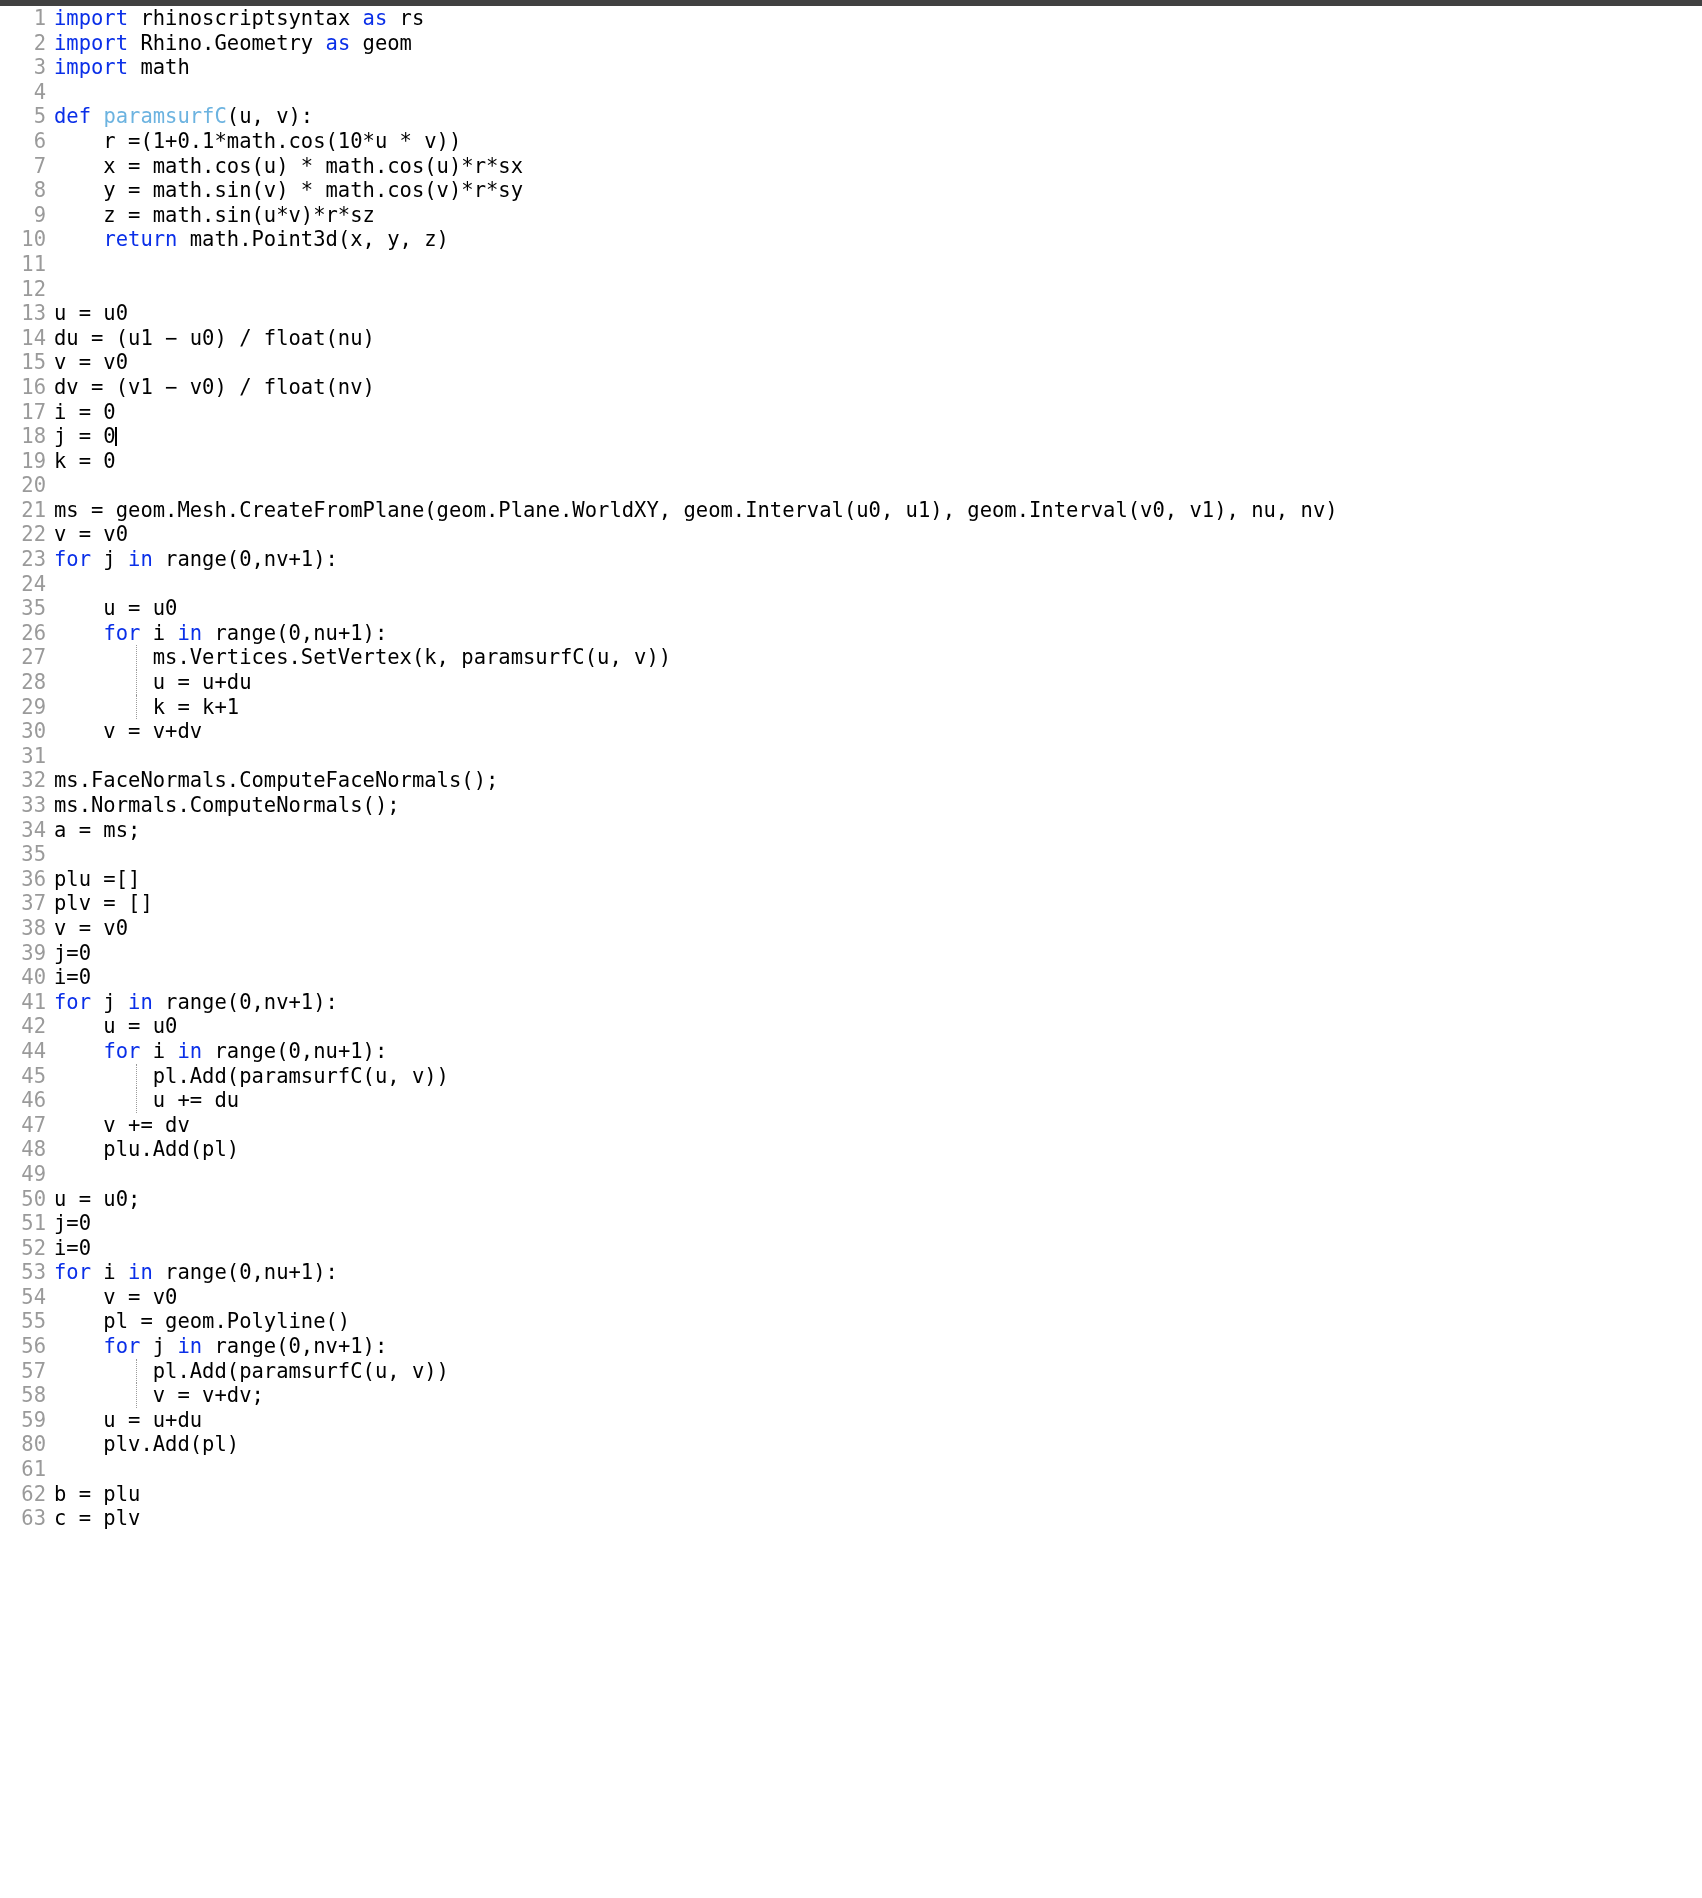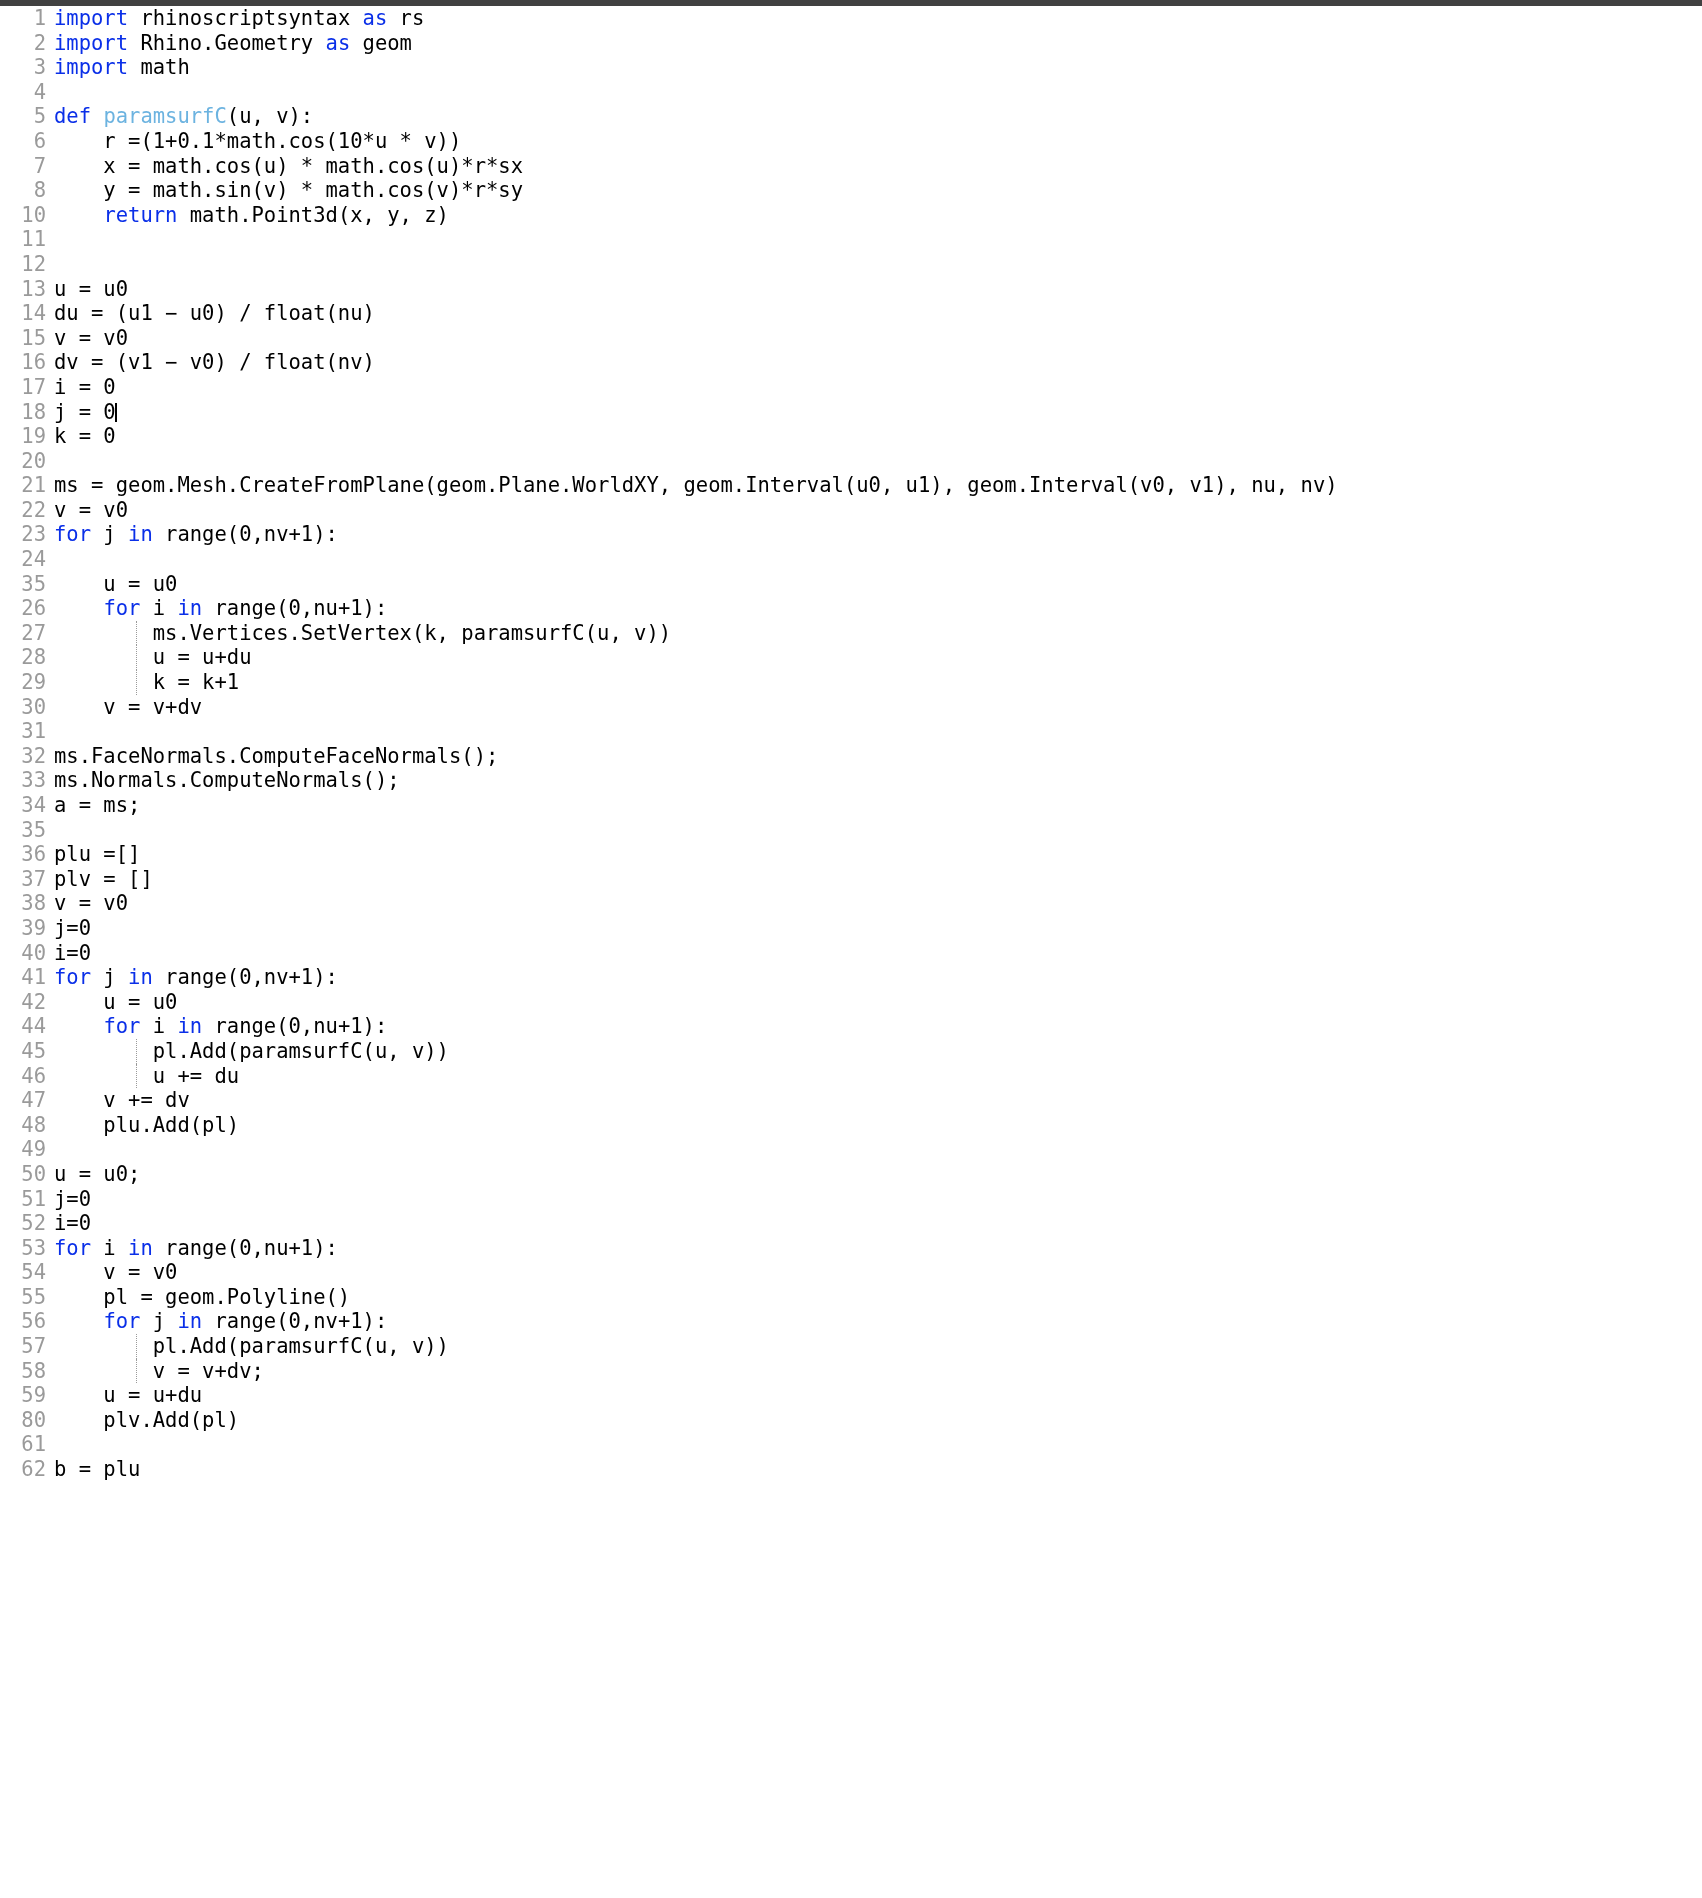--- a/index.html
+++ b/index.html
@@ -94,20 +94,21 @@
   <div id="editor">
     <div id="code-lines">
         <div class="code-line"><span class="lineno">1</span><span class="linetext"><span class="kw">import</span><span class="pl"> rhinoscriptsyntax </span><span class="kw">as</span><span class="pl"> rs</span></span></div>
         <div class="code-line"><span class="lineno">2</span><span class="linetext"><span class="kw">import</span><span class="pl"> Rhino.Geometry </span><span class="kw">as</span><span class="pl"> geom</span></span></div>
         <div class="code-line"><span class="lineno">3</span><span class="linetext"><span class="kw">import</span><span class="pl"> math</span></span></div>
         <div class="code-line"><span class="lineno">4</span><span class="linetext"></span></div>
         <div class="code-line"><span class="lineno">5</span><span class="linetext"><span class="kw">def</span><span class="pl"> </span><span class="fn">paramsurfC</span><span class="pl">(u, v):</span></span></div>
         <div class="code-line"><span class="lineno">6</span><span class="linetext"><span class="pl">    r =(1+0.1*math.cos(10*u * v))</span></span></div>
         <div class="code-line"><span class="lineno">7</span><span class="linetext"><span class="pl">    x = math.cos(u) * math.cos(u)*r*sx</span></span></div>
         <div class="code-line"><span class="lineno">8</span><span class="linetext"><span class="pl">    y = math.sin(v) * math.cos(v)*r*sy</span></span></div>
+        <div class="code-line"><span class="lineno">9</span><span class="linetext"><span class="pl">    z = math.sin(u*v)*r*sz</span></span></div>
         <div class="code-line"><span class="lineno">10</span><span class="linetext"><span class="pl">    </span><span class="kw">return</span><span class="pl"> math.Point3d(x, y, z)</span></span></div>
         <div class="code-line"><span class="lineno">11</span><span class="linetext"></span></div>
         <div class="code-line"><span class="lineno">12</span><span class="linetext"></span></div>
         <div class="code-line"><span class="lineno">13</span><span class="linetext"><span class="pl">u = u0</span></span></div>
         <div class="code-line"><span class="lineno">14</span><span class="linetext"><span class="pl">du = (u1 − u0) / float(nu)</span></span></div>
         <div class="code-line"><span class="lineno">15</span><span class="linetext"><span class="pl">v = v0</span></span></div>
         <div class="code-line"><span class="lineno">16</span><span class="linetext"><span class="pl">dv = (v1 − v0) / float(nv)</span></span></div>
         <div class="code-line"><span class="lineno">17</span><span class="linetext"><span class="pl">i = 0</span></span></div>
         <div class="code-line"><span class="lineno">18</span><span class="linetext"><span class="pl">j = 0</span><span class="caret"></span></span></div>
         <div class="code-line"><span class="lineno">19</span><span class="linetext"><span class="pl">k = 0</span></span></div>
@@ -146,16 +147,17 @@
         <div class="code-line"><span class="lineno">53</span><span class="linetext"><span class="kw">for</span><span class="pl"> i </span><span class="kw">in</span><span class="pl"> range(0,nu+1):</span></span></div>
         <div class="code-line"><span class="lineno">54</span><span class="linetext"><span class="pl">    v = v0</span></span></div>
         <div class="code-line"><span class="lineno">55</span><span class="linetext"><span class="pl">    pl = geom.Polyline()</span></span></div>
         <div class="code-line"><span class="lineno">56</span><span class="linetext"><span class="pl">    </span><span class="kw">for</span><span class="pl"> j </span><span class="kw">in</span><span class="pl"> range(0,nv+1):</span></span></div>
         <div class="code-line"><span class="guide g1"></span><span class="lineno">57</span><span class="linetext"><span class="pl">        pl.Add(paramsurfC(u, v))</span></span></div>
         <div class="code-line"><span class="guide g1"></span><span class="lineno">58</span><span class="linetext"><span class="pl">        v = v+dv;</span></span></div>
         <div class="code-line"><span class="lineno">59</span><span class="linetext"><span class="pl">    u = u+du</span></span></div>
         <div class="code-line"><span class="lineno">80</span><span class="linetext"><span class="pl">    plv.Add(pl)</span></span></div>
         <div class="code-line"><span class="lineno">61</span><span class="linetext"></span></div>
         <div class="code-line"><span class="lineno">62</span><span class="linetext"><span class="pl">b = plu</span></span></div>
+        <div class="code-line"><span class="lineno">63</span><span class="linetext"><span class="pl">c = plv</span></span></div>
       </div>
   </div>
 
 </div>
 
 </body></html>

